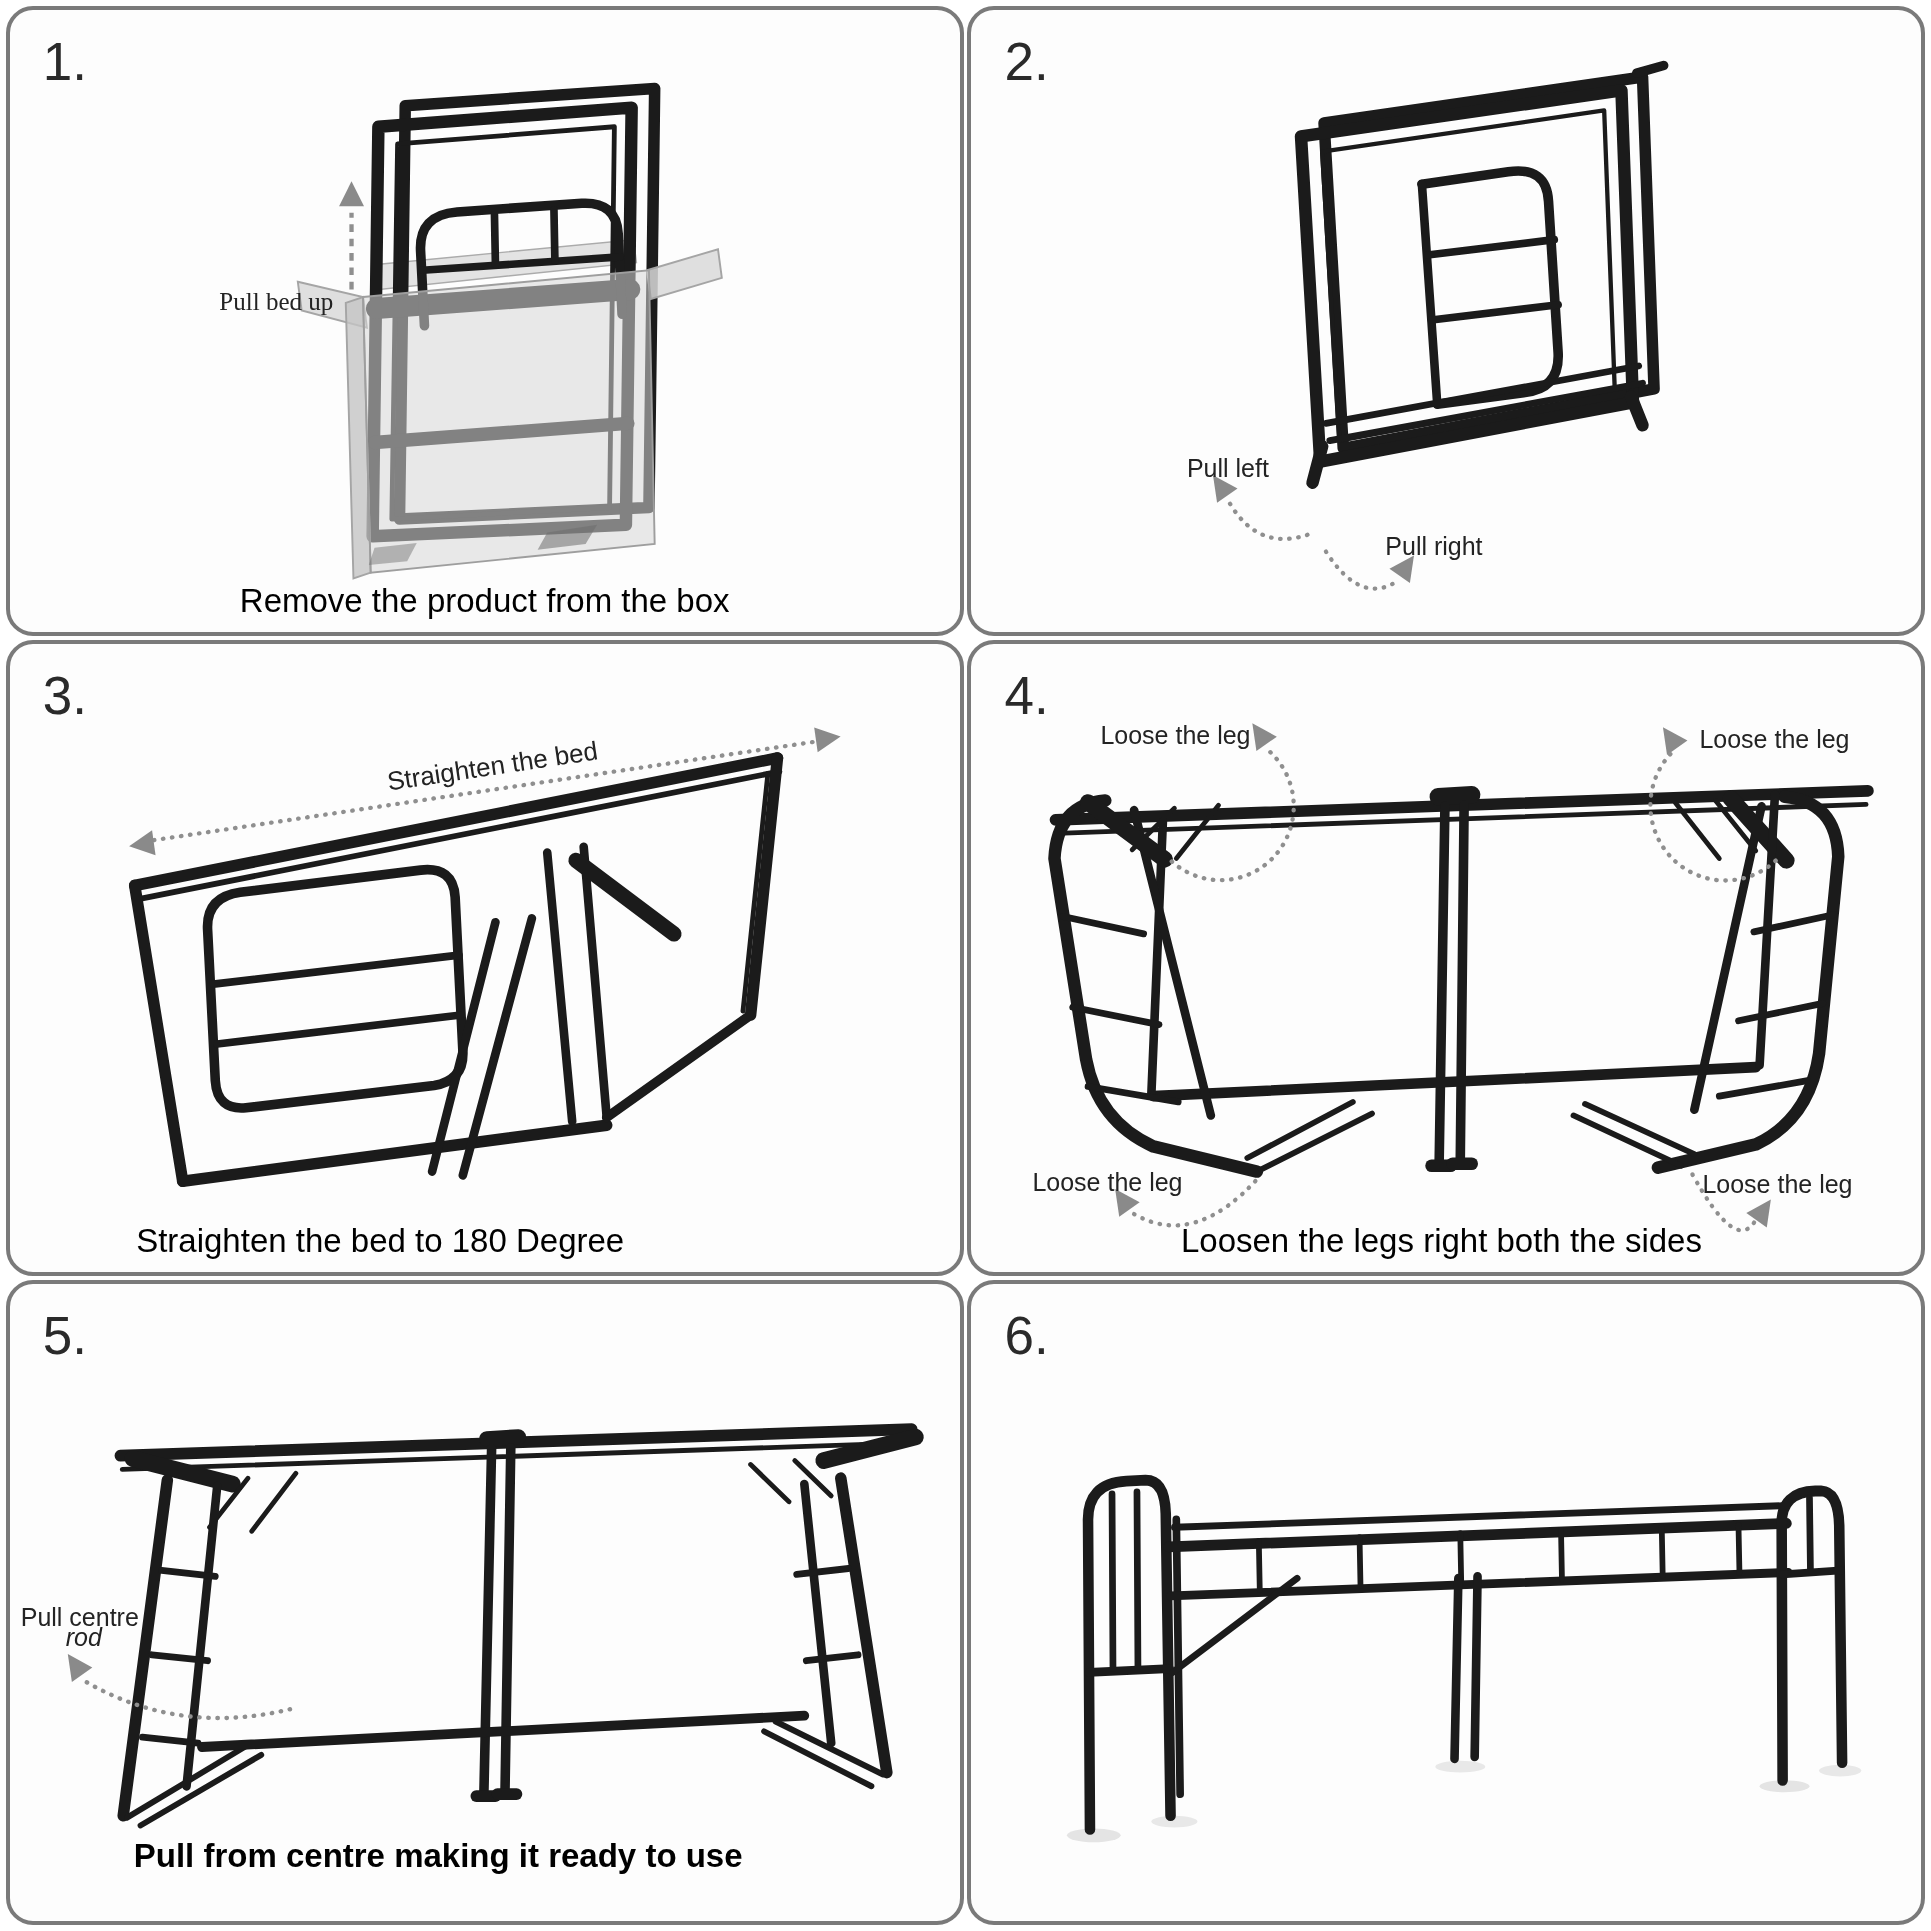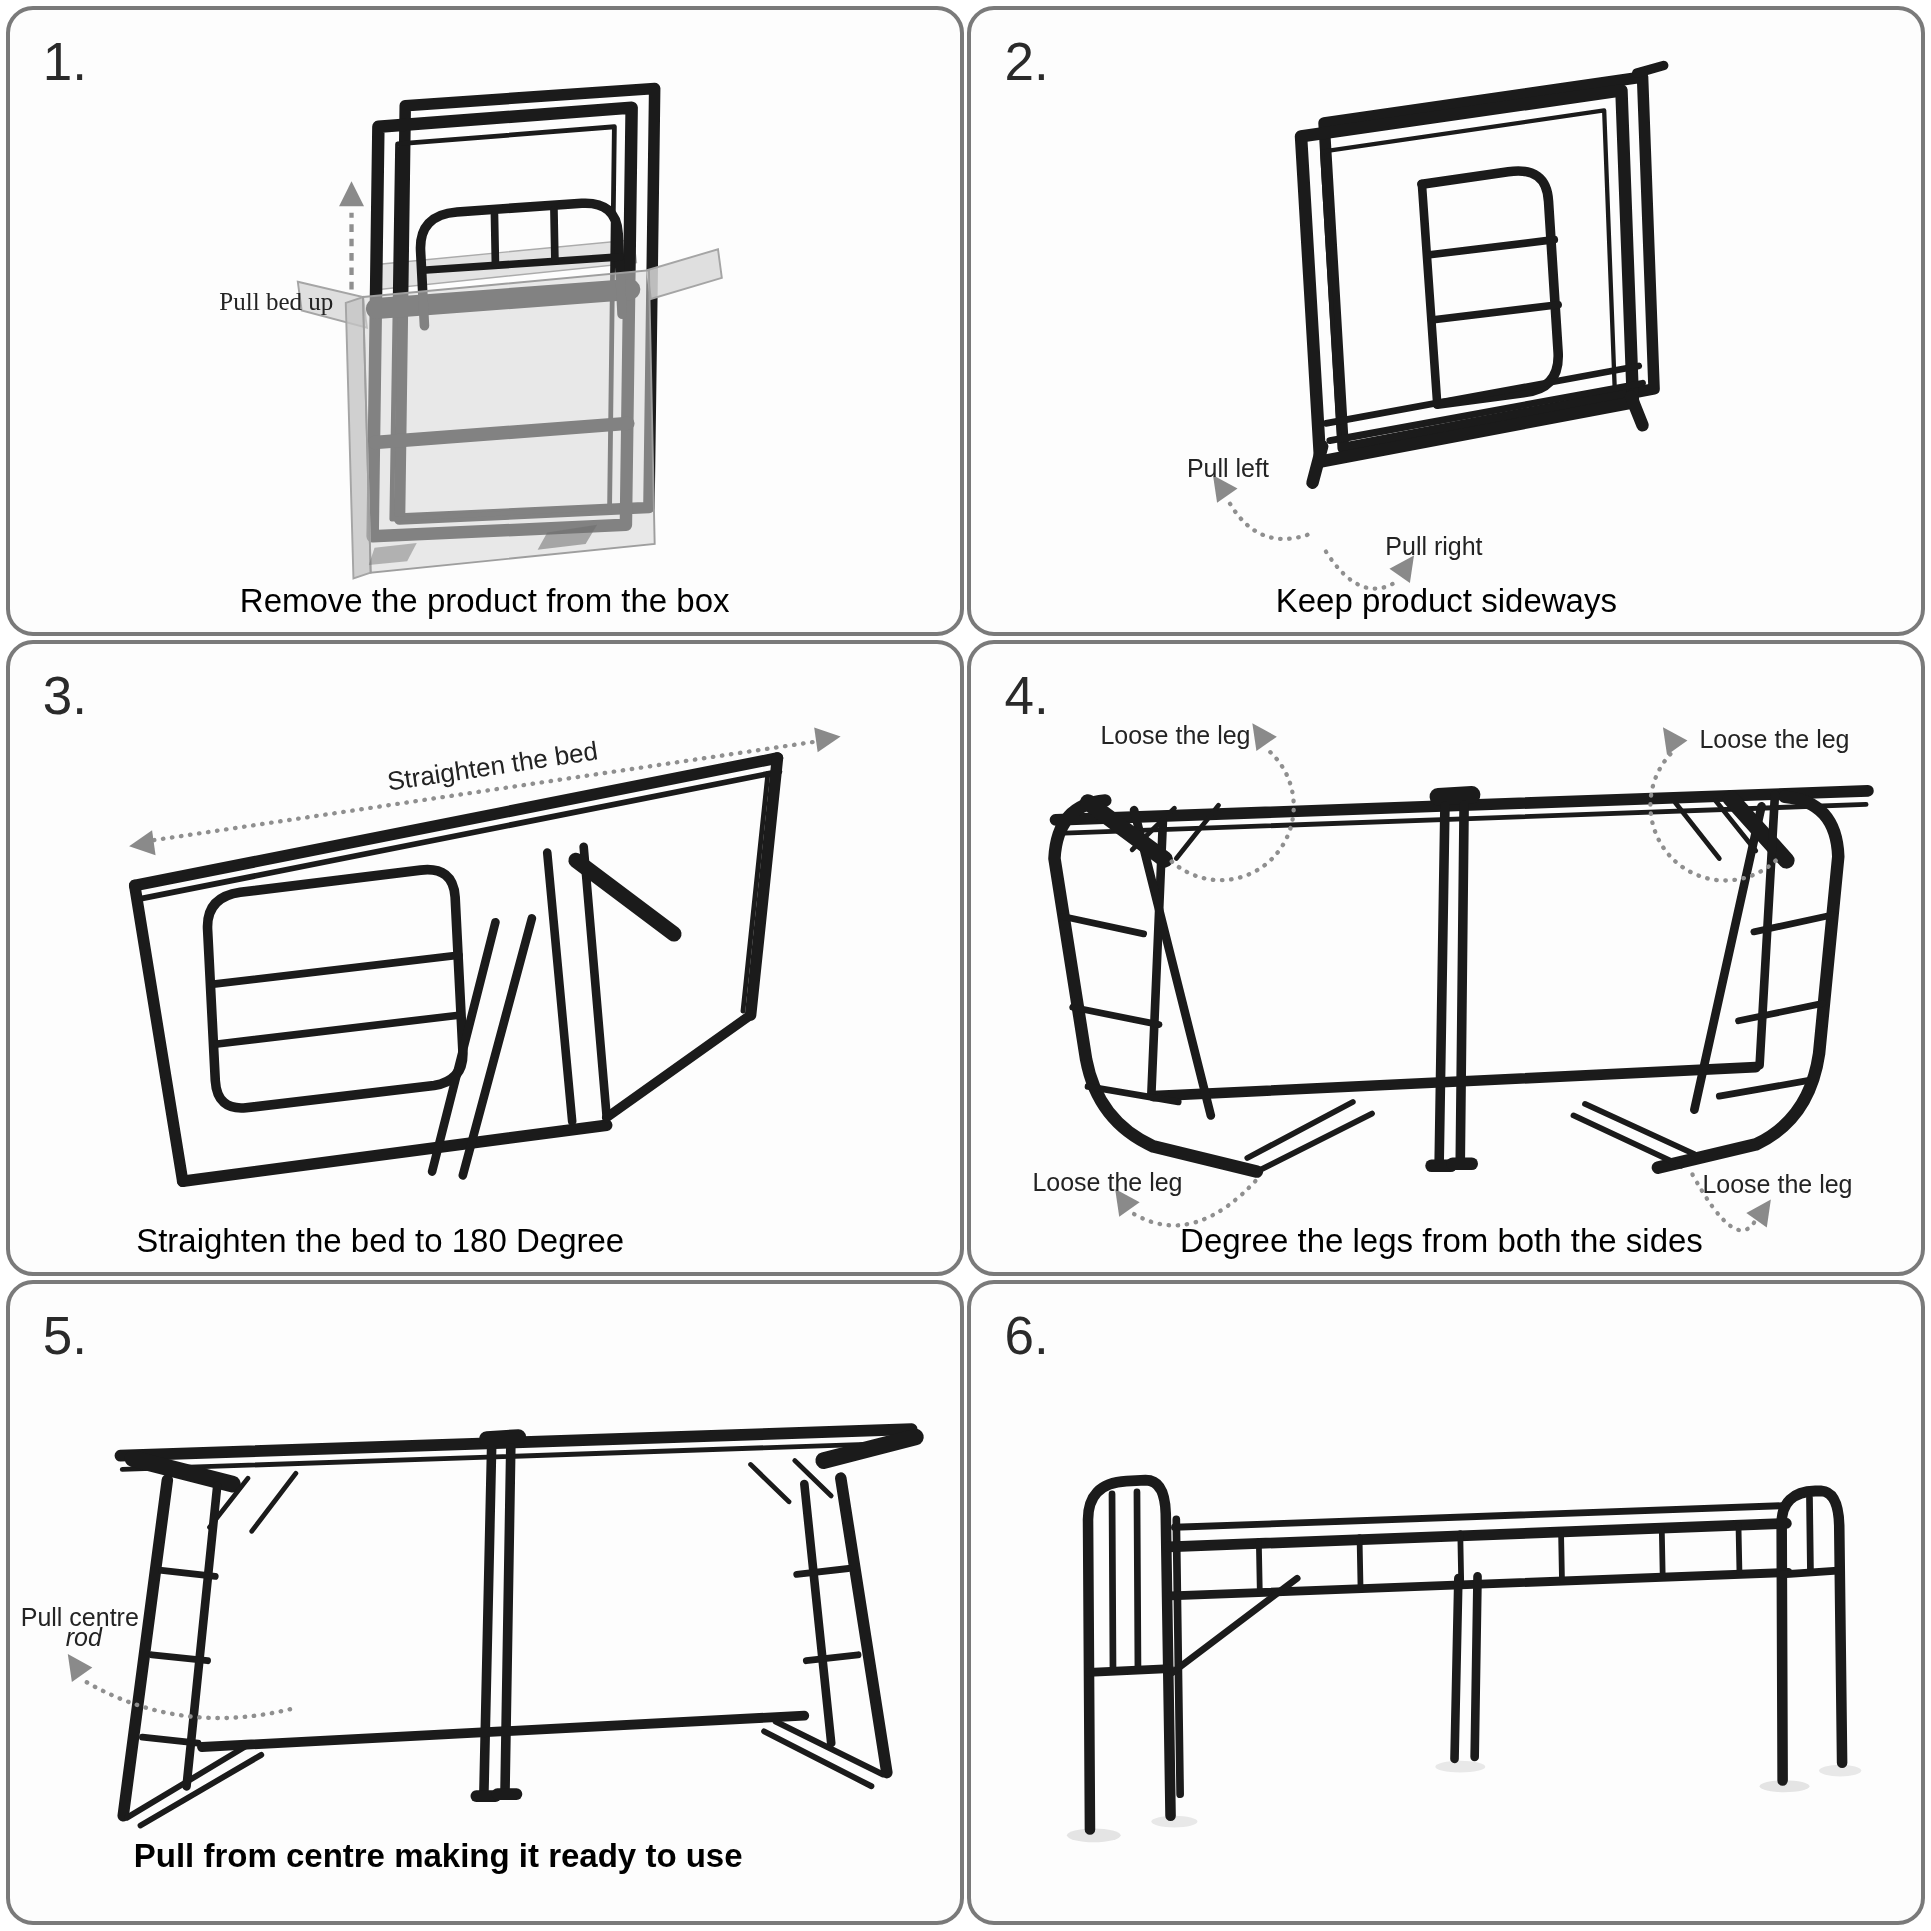--- a/index.html
+++ b/index.html
@@ -91,21 +91,20 @@
         <path class="dots" d="M270,516 Q300,566 352,548"></path>
       </g>
       <g>
         <path class="dots" d="M370,566 Q406,622 444,597"></path>
         <polygon class="head" points="0,-17 13,9 -13,9" transform="translate(452,584) rotate(35)"></polygon>
       </g>
     </svg>
     <div class="step-num">2.</div>
     <div class="ann" style="left:184px;top:443px;width:145px;">Pull left</div>
     <div class="ann" style="left:390px;top:521px;width:145px;">Pull right</div>
-    <div class="caption">Keep product sideways</div>
   </section>
 
   <section class="panel">
     <svg class="art" viewBox="0 0 990 650" preserveAspectRatio="none">
       <g class="frame">
         <path d="M130,250 L800,118" stroke-width="12"></path>
         <path d="M134,264 L802,132" stroke-width="6"></path>
         <path d="M130,250 L180,556" stroke-width="12"></path>
         <path d="M180,556 L622,498" stroke-width="12"></path>
         <path d="M560,216 L586,494" stroke-width="9"></path>
@@ -180,21 +179,21 @@
       <g>
         <path class="dots" d="M752,549 Q798,632 818,596"></path>
         <polygon class="head" points="0,-17 13,9 -13,9" transform="translate(824,589) rotate(35)"></polygon>
       </g>
     </svg>
     <div class="step-num">4.</div>
     <div class="ann" style="left:127px;top:76px;width:154px;">Loose the leg</div>
     <div class="ann" style="left:726px;top:80px;width:154px;">Loose the leg</div>
     <div class="ann" style="left:59px;top:523px;width:154px;">Loose the leg</div>
     <div class="ann" style="left:729px;top:525px;width:154px;">Loose the leg</div>
-    <div class="caption" style="padding-right:9.7px;">Degree the legs from both the sides</div>
+    <div class="caption" style="padding-right:9.7px;">Loosen the legs right both the sides</div>
   </section>
 
   <section class="panel row3">
     <svg class="art" viewBox="0 0 990 650" preserveAspectRatio="none">
       <g class="frame">
         <path d="M115,175 L940,148" stroke-width="12"></path>
         <path d="M117,189 L938,162" stroke-width="5"></path>
         <path d="M497,158 L530,156" stroke-width="16"></path>
         <path d="M232,204 L128,178" stroke-width="17"></path>
         <path d="M248,198 L208,248" stroke-width="5"></path>

